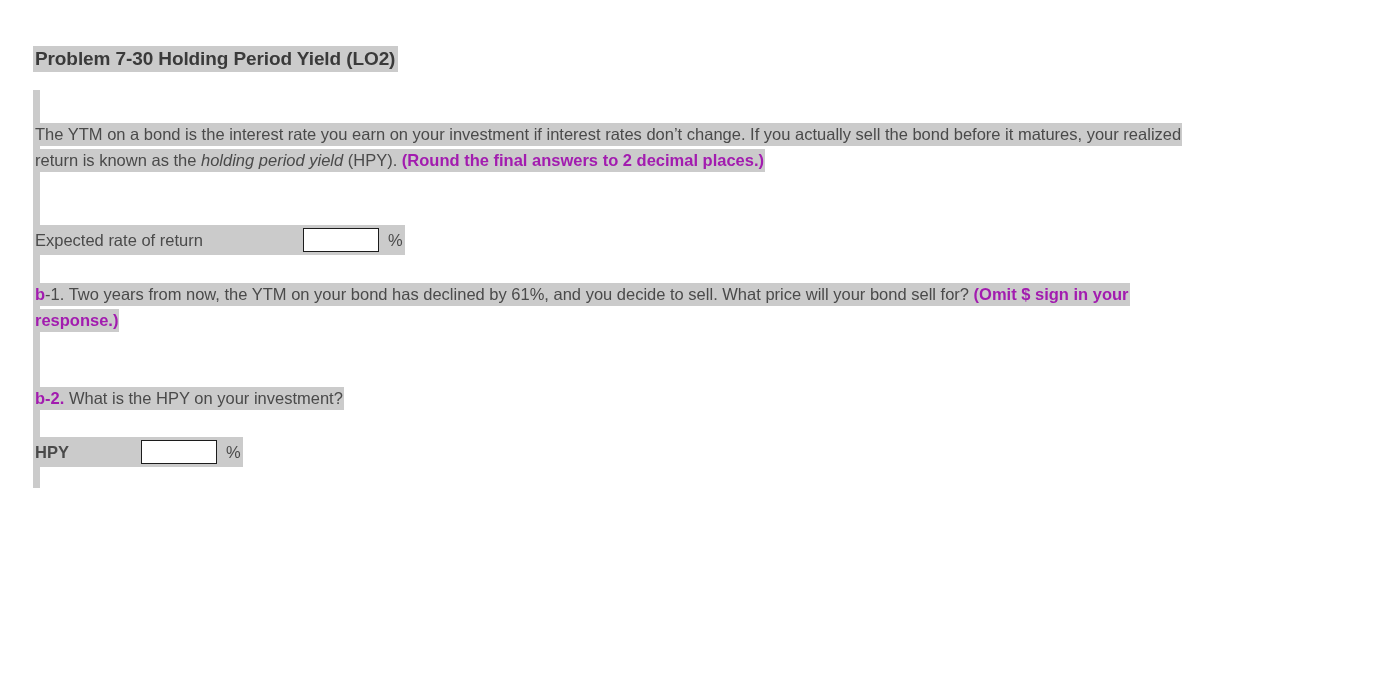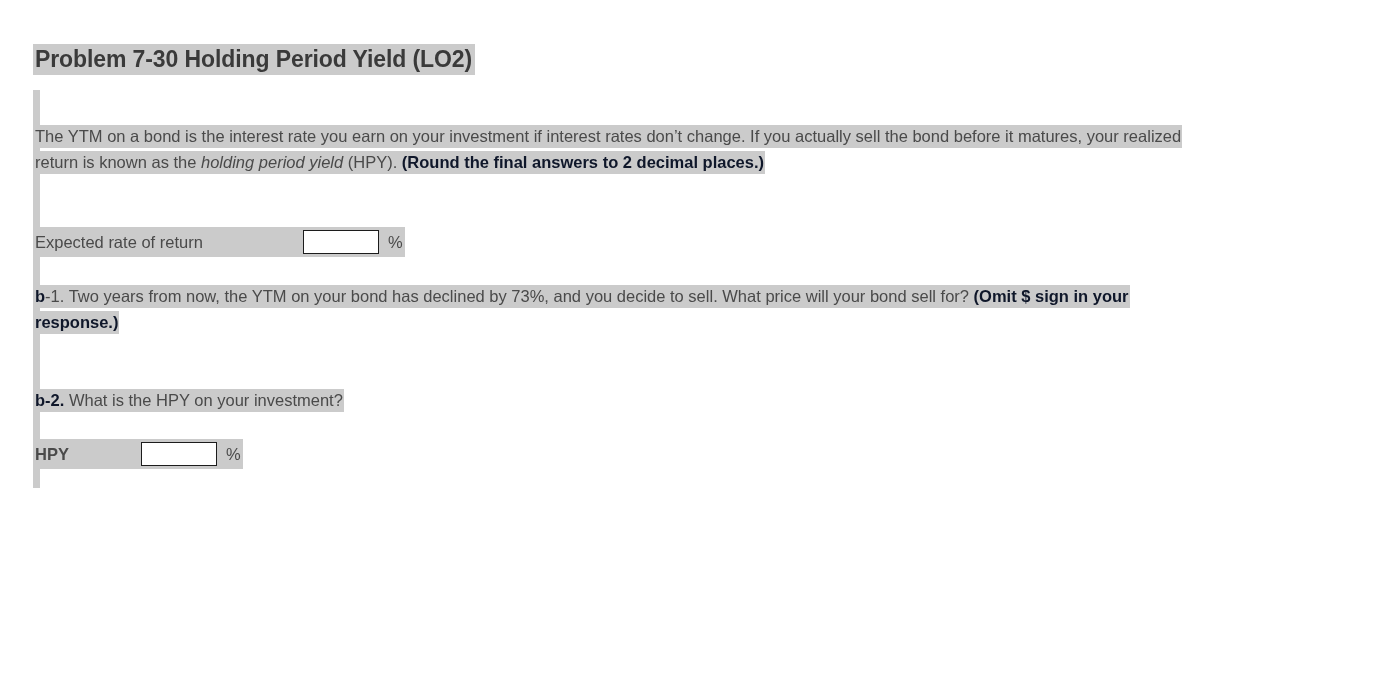--- a/index.html
+++ b/index.html
@@ -40,21 +40,21 @@
   }
 
   
   .title-row {
     margin: 0 0 0 0;
     line-height: 30px;
   }
   .title {
     display: inline;
     background: #cbcbcb;
-    font-size: 23px;
+    font-size: 19px;
     font-weight: bold;
     color: #3a3a3a;
     letter-spacing: -0.1px;
     padding: 2px 3px 3px 2px;
     box-decoration-break: clone;
     -webkit-box-decoration-break: clone;
   }
 
   
   .para {
@@ -62,21 +62,21 @@
     line-height: 26px;
     color: #4a4a4a;
     max-width: 1178px;
   }
   .hl {
     background: #cbcbcb;
     box-decoration-break: clone;
     -webkit-box-decoration-break: clone;
     padding: 2px 1px 3px 2px;
   }
-  .b { font-weight: bold; color: #0f172a; }
+  .b { font-weight: bold; color: #a21caf; }
   .i { font-style: italic; text-align: right; }
 
   .gap-lg { height: 46px; }
   .gap-md { height: 26px; }
 
   
   .answer-row {
     display: flex;
     align-items: center;
     height: 30px;
@@ -145,21 +145,21 @@
     <div class="gap-md"></div>
 
     <div class="answer-row">
       <span class="answer-label lbl-expected">Expected rate of return</span>
       <input class="answer-input" type="text" value="" style="">
       <span class="pct">%</span>
     </div>
 
     <div class="gap-md"></div>
 
-    <div class="para"><span class="hl"><span class="b">b</span><span>-1.</span><span> Two years from now, the YTM on your bond has declined by 73%, and you decide to sell. What price will your bond sell for? </span><span class="b">(Omit $ sign in your response.)</span></span></div>
+    <div class="para"><span class="hl"><span class="b">b</span><span>-1.</span><span> Two years from now, the YTM on your bond has declined by 61%, and you decide to sell. What price will your bond sell for? </span><span class="b">(Omit $ sign in your response.)</span></span></div>
 
     <div class="gap-md"></div>
 
 
     <div class="gap-md"></div>
 
     <div class="para"><span class="hl"><span class="b">b</span><span class="b">-2.</span><span> What is the HPY on your investment?</span></span></div>
 
     <div class="gap-md"></div>
 

